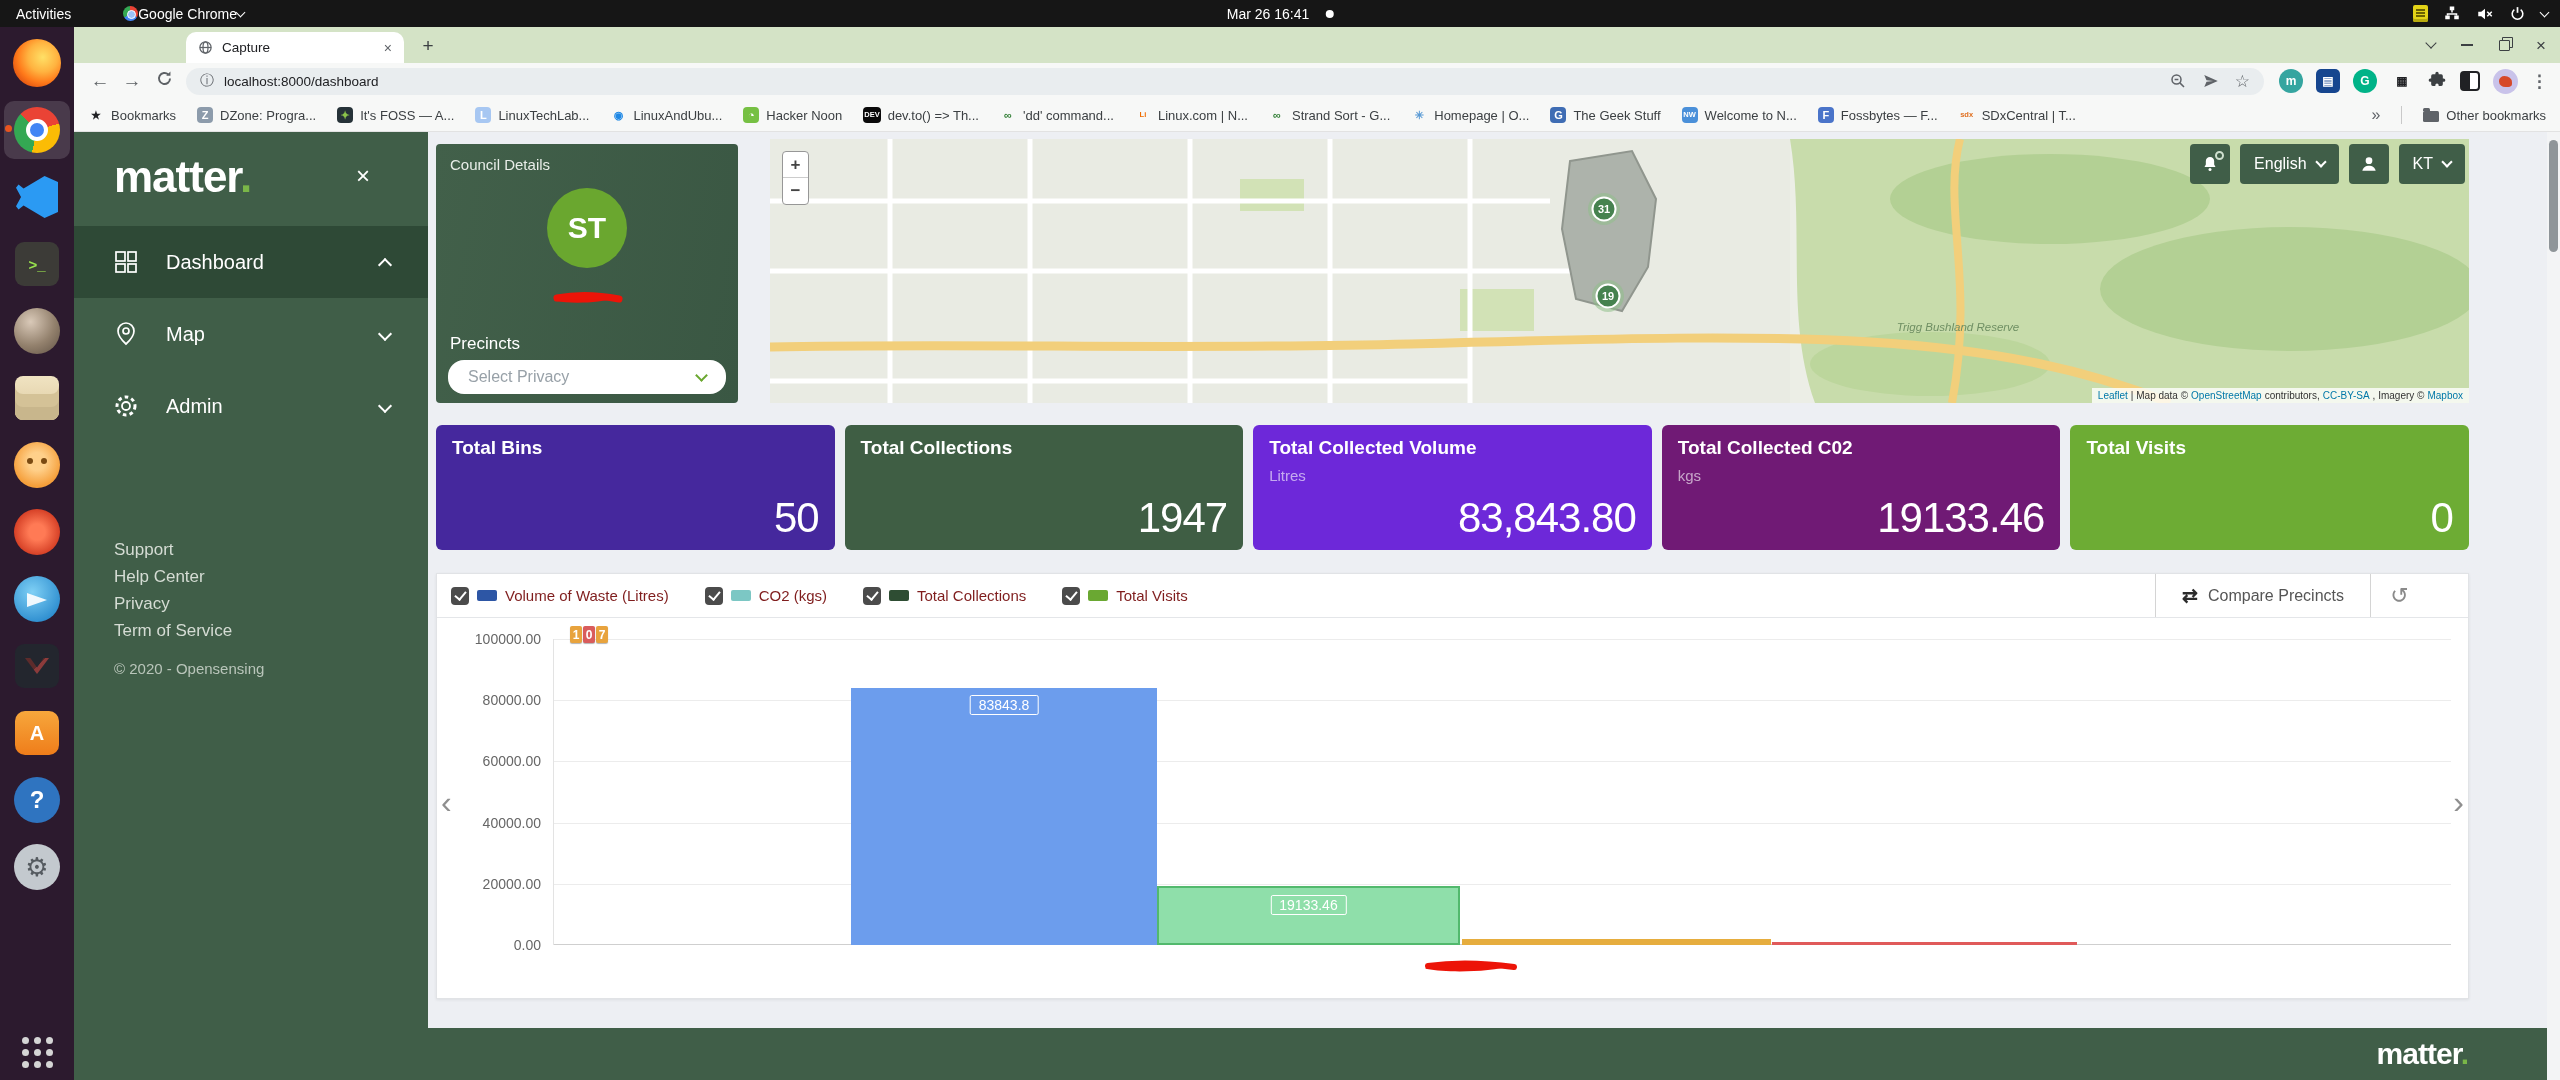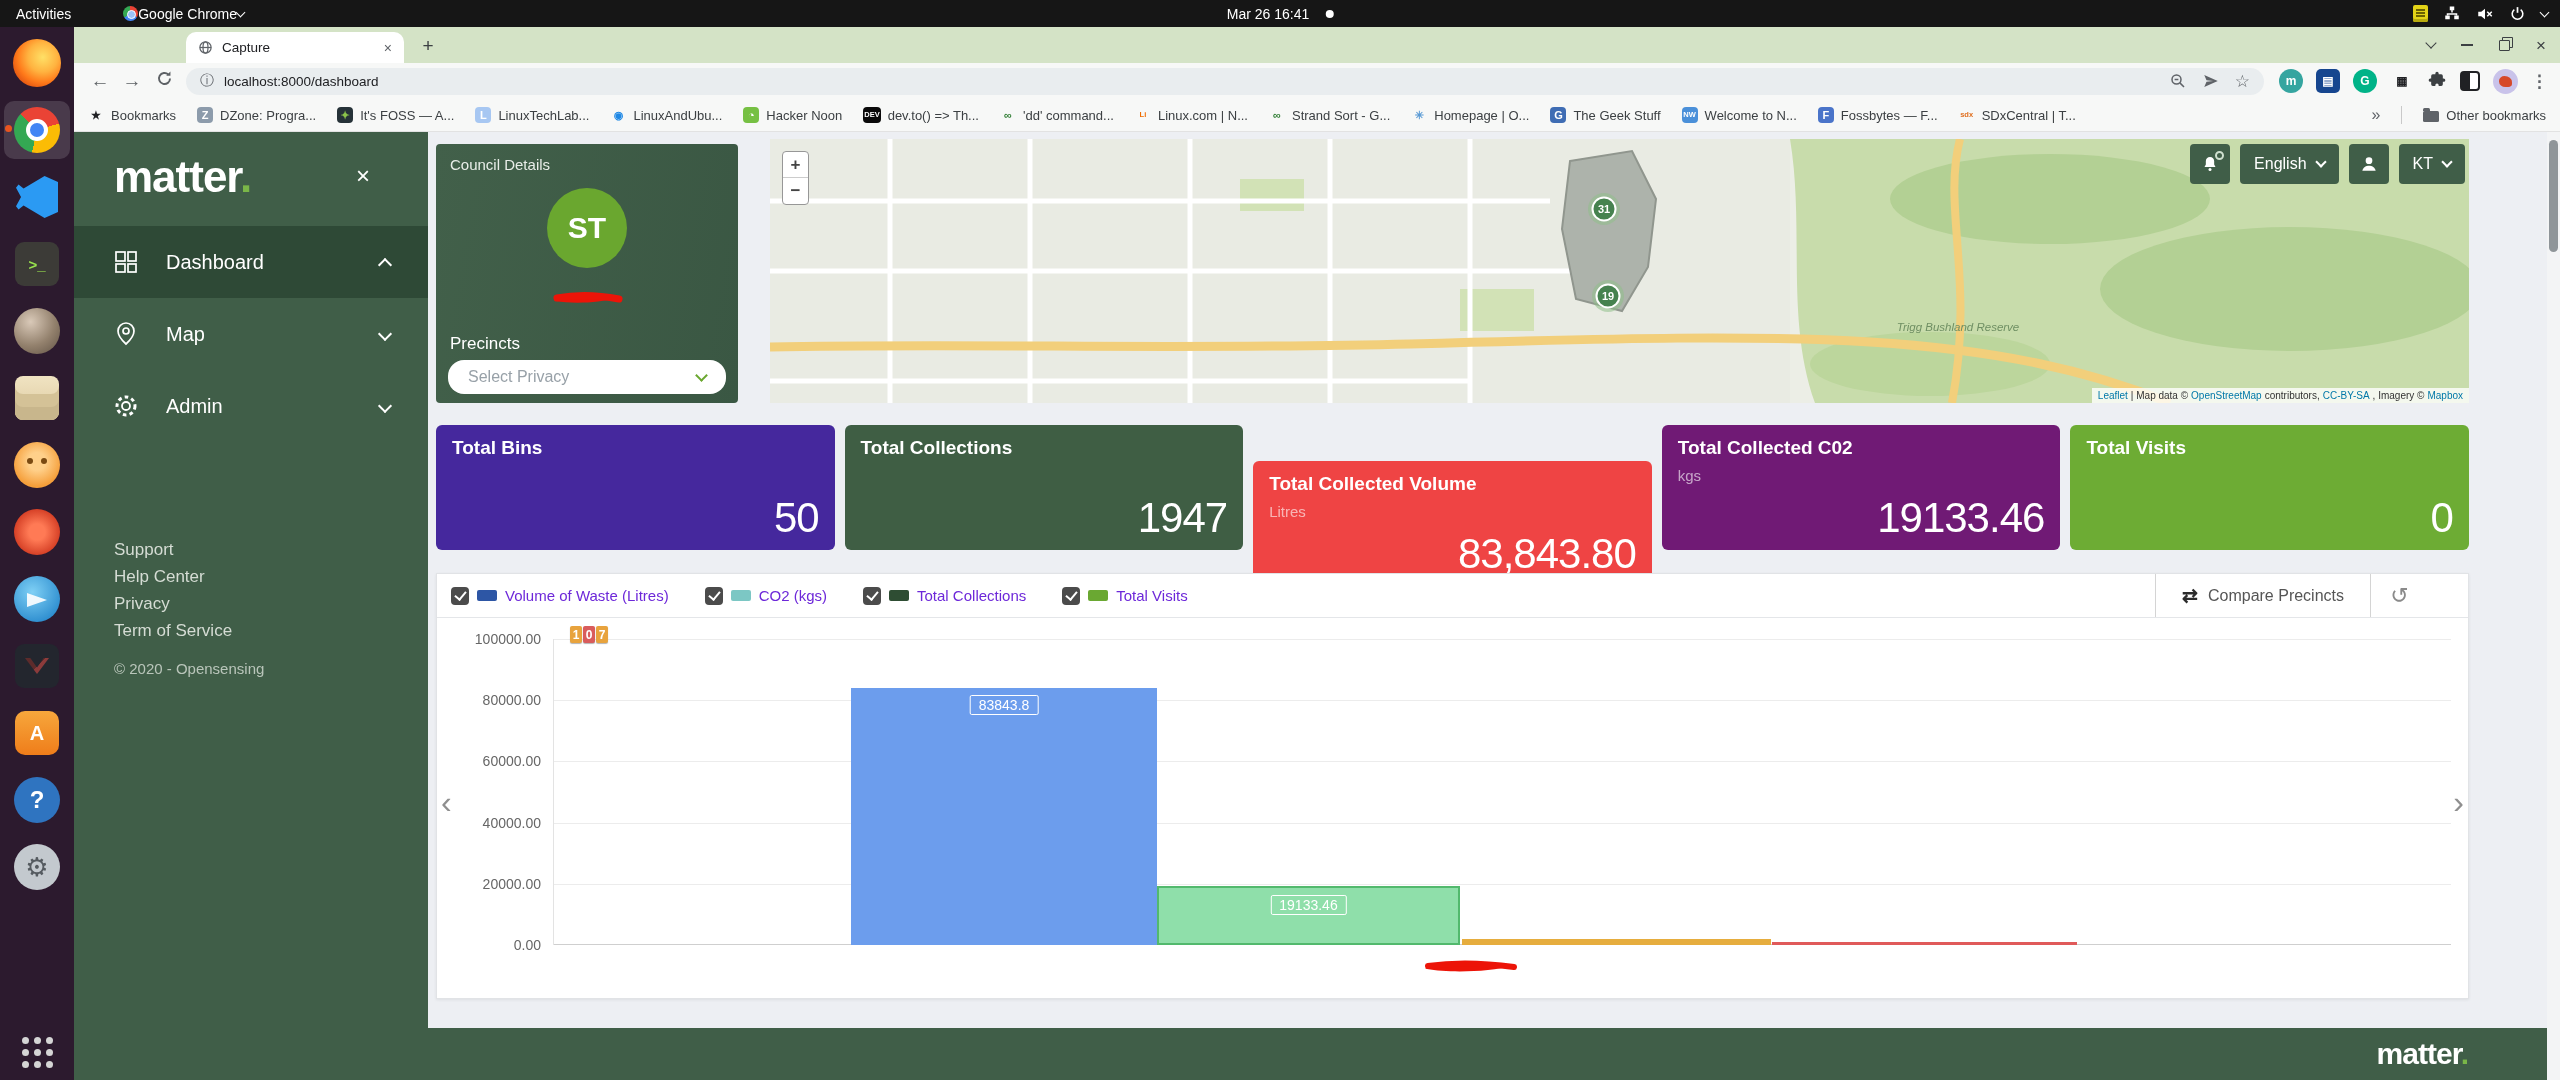--- a/index.html
+++ b/index.html
@@ -127,21 +127,21 @@
   
   .cards{position:absolute;left:8px;top:293px;width:2033px;display:flex;gap:10px}
   .stat-card{flex:1;height:125px;border-radius:6px;position:relative;padding:12px 16px;color:#fff}
   .card-title{font-size:19px;font-weight:bold}
   .card-unit{font-size:15px;opacity:.6;margin-top:8px;min-height:16px}
   .card-value{position:absolute;right:16px;bottom:8px;font-size:42px;font-weight:normal;letter-spacing:-1px}
 
   
   .chart-panel{position:absolute;left:8px;top:441px;width:2033px;height:426px;background:#fff;border:1px solid #e1e3e6;box-shadow:0 1px 3px rgba(0,0,0,.07)}
   .legend-row{height:44px;display:flex;align-items:center;padding-left:14px;gap:36px;border-bottom:1px solid #e4e6e9}
-  .leg{display:flex;align-items:center;gap:8px;font-size:15px;color:#6d28d9}
+  .leg{display:flex;align-items:center;gap:8px;font-size:15px;color:#7f1d1d}
   .chk{width:18px;height:18px;border-radius:4px;background:#4b4b4b;position:relative}
   .chk::after{content:"";position:absolute;left:6px;top:2.5px;width:5px;height:9px;border:solid #fff;border-width:0 2.4px 2.4px 0;transform:rotate(40deg)}
   .sw{width:20px;height:11px;border-radius:2px}
   .compare-wrap{margin-left:auto;height:100%;display:flex;align-items:stretch}
   .compare-btn{display:flex;align-items:center;gap:10px;padding:0 26px;border-left:1px solid #d4d4d4;font-size:16px;color:#555}
   .compare-ic{font-size:19px;color:#2b2b2b;font-weight:bold}
   .reset-btn{width:58px;display:grid;place-items:center;border-left:1px solid #d4d4d4;color:#8a8a8a;font-size:22px;margin-right:40px}
 
   .yaxis-label{position:absolute;left:4px;width:100px;text-align:right;font-size:14px;color:#666}
   .plot{position:absolute;left:116px;top:65px;width:1898px;height:306px;border-left:1px solid #e3e3e3}
@@ -507,21 +507,21 @@
           <div class="stat-card" style="background: rgb(69, 40, 157);">
             <div class="card-title">Total Bins</div>
             <div class="card-unit"></div>
             <div class="card-value">50</div>
           </div>
           <div class="stat-card" style="background: rgb(63, 94, 68);">
             <div class="card-title">Total Collections</div>
             <div class="card-unit"></div>
             <div class="card-value">1947</div>
           </div>
-          <div class="stat-card" style="background: #ef4444; margin-top: 36px;">
+          <div class="stat-card" style="background: #6d28d9;">
             <div class="card-title">Total Collected Volume</div>
             <div class="card-unit">Litres</div>
             <div class="card-value">83,843.80</div>
           </div>
           <div class="stat-card" style="background: #701a75;">
             <div class="card-title">Total Collected C02</div>
             <div class="card-unit">kgs</div>
             <div class="card-value">19133.46</div>
           </div>
           <div class="stat-card" style="background: rgb(109, 172, 52);">

